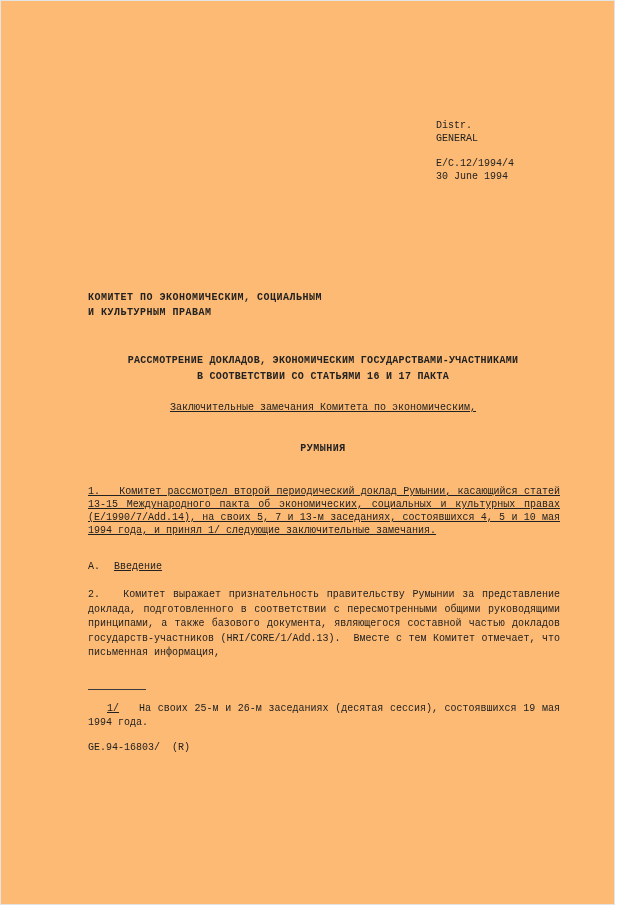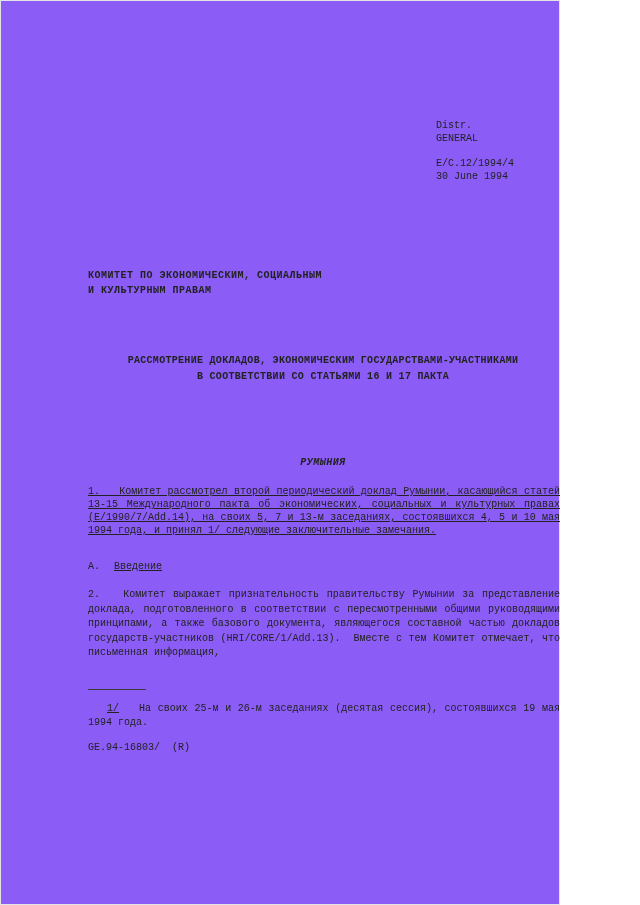--- a/index.html
+++ b/index.html
@@ -2,43 +2,43 @@
 <html><head>
 <meta charset="utf-8">
 <style>
   html, body {
     margin: 0;
     padding: 0;
     background: #ffffff;
   }
   .page {
     position: relative;
-    width: 560px;
+    width: 615px;
     height: 905px;
-    background: #8b5cf6;
+    background: #fdba74;
     border: 1px solid #e4e4e4;
     box-sizing: border-box;
     font-family: "Liberation Mono", "DejaVu Sans Mono", monospace;
     font-size: 10px;
     line-height: 14px;
     color: #222222;
   }
   .abs { position: absolute; }
   .bold { font-weight: bold; }
   .center { text-align: center; }
   .justify { text-align: justify; }
   .u { text-decoration: underline; }
 
   .header-right { left: 435px; top: 118px; line-height: 13px; }
   .meta-group { margin-bottom: 12px; }
 
-  .committee { left: 87px; top: 267px; line-height: 15px; letter-spacing: 0.5px; }
+  .committee { left: 87px; top: 289px; line-height: 15px; letter-spacing: 0.5px; }
   .main-title { left: 83px; top: 352px; width: 478px; line-height: 16px; letter-spacing: 0.3px; }
   .subtitle { left: 83px; top: 399px; width: 478px; line-height: 16px; }
-  .country { left: 83px; top: 455px; width: 478px; letter-spacing: 0.5px; font-style: italic; }
+  .country { left: 83px; top: 441px; width: 478px; letter-spacing: 0.5px; }
 
   .para1 { left: 87px; top: 484px; width: 472px; line-height: 13px; text-decoration: underline; }
   .section-a { left: 87px; top: 559px; }
   .section-a .label { margin-right: 14px; }
   .para2 { left: 87px; top: 587px; width: 472px; line-height: 14.5px; }
 
   .fnsep { left: 87px; top: 688px; width: 58px; height: 0; border-top: 1px solid #3a3a3a; }
   .footnote { left: 87px; top: 701px; width: 472px; line-height: 14px; text-indent: 19px; }
   .footer-ref { left: 87px; top: 740px; }
 </style>
@@ -62,20 +62,21 @@
     <div>КОМИТЕТ ПО ЭКОНОМИЧЕСКИМ, СОЦИАЛЬНЫМ</div>
     <div>И КУЛЬТУРНЫМ ПРАВАМ</div>
   </div>
 
   <div class="abs main-title bold center">
     <div>РАССМОТРЕНИЕ ДОКЛАДОВ, ЭКОНОМИЧЕСКИМ ГОСУДАРСТВАМИ-УЧАСТНИКАМИ</div>
     <div>В СООТВЕТСТВИИ СО СТАТЬЯМИ 16 И 17 ПАКТА</div>
   </div>
 
   <div class="abs subtitle center">
+    <div><span class="u">Заключительные замечания Комитета по экономическим,</span></div>
   </div>
 
   <div class="abs country bold center">РУМЫНИЯ</div>
 
   <div class="abs para1 justify"><span>1.&nbsp;&nbsp;&nbsp;Комитет рассмотрел второй периодический доклад Румынии, касающийся статей 13-15 Международного пакта об экономических, социальных и культурных правах (E/1990/7/Add.14), на своих 5, 7 и 13-м заседаниях, состоявшихся 4, 5 и 10 мая 1994 года, и принял </span><span class="u">1/</span><span> следующие заключительные замечания.</span></div>
 
   <div class="abs section-a">
     <span class="label">A.</span><span class="u">Введение</span>
   </div>
 

